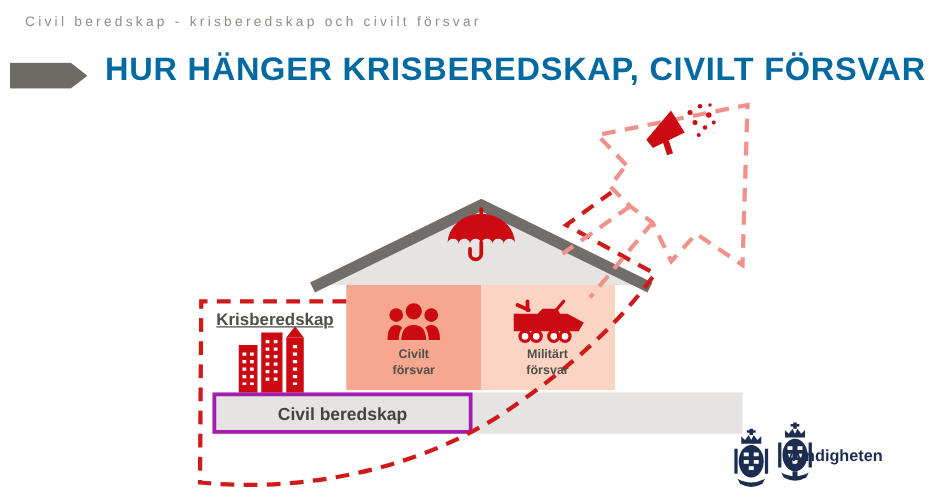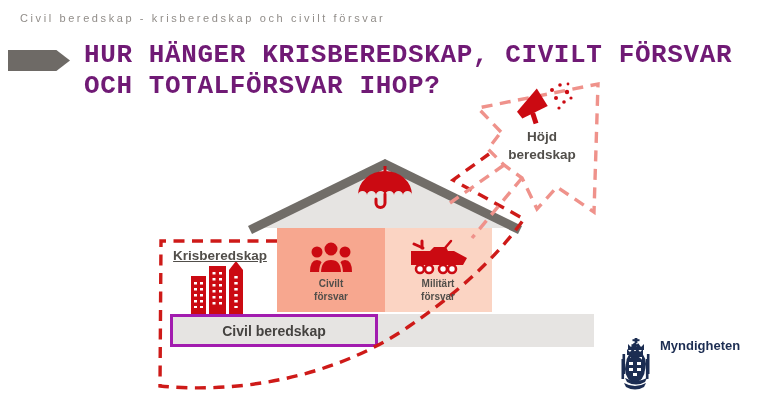--- a/index.html
+++ b/index.html
@@ -10,57 +10,56 @@
   .eyebrow{
     position:absolute;left:20px;top:12px;font-size:11px;letter-spacing:2.6px;
     color:#918d89;white-space:nowrap;
   }
   .bullet-arrow{
     position:absolute;left:8px;top:50px;width:62px;height:21px;background:#6e6a66;
     clip-path:polygon(0 0,78% 0,100% 50%,78% 100%,0 100%);
   }
   .heading{
     position:absolute;left:84px;top:40px;margin:0;width:660px;
-    font-size:26px;line-height:1.2;font-weight:bold;color:#701a75;letter-spacing:0.6px;font-family:Liberation Mono, monospace;
+    font-size:26px;line-height:1.2;font-weight:bold;color:#0369a1;letter-spacing:0.6px;
   }
   .heading span{display:block;}
   .pillar{position:absolute;top:225px;height:87px;}
   .pillar-left{left:277px;width:108px;background:#f7a78f;}
   .pillar-right{left:385px;width:107px;background:#fbd4c3;}
   .base-bar{position:absolute;left:170px;top:314px;width:424px;height:33px;background:#e6e4e2;}
   .base-box{
     position:absolute;left:170px;top:314px;width:208px;height:33px;background:#e6e4e2;
     border:3px solid #a21caf;box-sizing:border-box;display:flex;align-items:center;justify-content:center;
     font-size:14px;font-weight:bold;color:#454340;
   }
   .svg-overlay{position:absolute;left:0;top:0;pointer-events:none;}
   .lbl{position:absolute;text-align:center;font-weight:bold;color:#514e4a;}
   .lbl span{display:block;}
   .lbl-roof{left:325px;top:204px;width:120px;font-size:13px;}
   .lbl-pillar{font-size:10px;line-height:1.3;top:277px;width:100px;}
   .lbl-civilt{left:281px;}
   .lbl-militart{left:388px;}
   .lbl-kris{left:158px;top:248px;width:124px;font-size:13.5px;text-decoration:underline;}
   .lbl-hojd{left:488px;top:128px;width:108px;font-size:13.5px;line-height:1.3;}
-  .logo{position:absolute;left:618px;top:338px;display:flex;gap:8px;}
+  .logo{position:absolute;left:584px;top:338px;display:flex;align-items:center;gap:8px;}
   .logo-text{font-size:13px;font-weight:bold;color:#1c2d52;line-height:1.18;}
   .logo-text span{display:block;}
 </style>
 </head>
 <body>
 
 <div class="canvas">
 
   <div class="eyebrow">Civil beredskap - krisberedskap och civilt försvar</div>
 
   <div class="bullet-arrow"></div>
 
   <h1 class="heading">
     <span>HUR HÄNGER KRISBEREDSKAP, CIVILT FÖRSVAR</span>
-    <span>OCH TOTALFÖRSVAR IHOP?</span>
   </h1>
 
   <div class="pillar pillar-left"></div>
   <div class="pillar pillar-right"></div>
   <div class="base-bar"></div>
   <div class="base-box">
     <span>Civil beredskap</span>
   </div>
 
   <svg class="svg-overlay" width="760" height="400" viewBox="0 0 760 400">
@@ -161,24 +160,20 @@
 
   <div class="lbl lbl-pillar lbl-militart">
     <span>Militärt</span>
     <span>försvar</span>
   </div>
 
   <div class="lbl lbl-kris">
     <span>Krisberedskap</span>
   </div>
 
-  <div class="lbl lbl-hojd">
-    <span>Höjd</span>
-    <span>beredskap</span>
-  </div>
 
   <div class="logo">
     <svg width="34" height="54" viewBox="0 0 34 54">
       <use href="#"></use>
       <g transform="translate(17,29)" fill="#1c2d52">
         <path d="M -8,-12 L -8,-18 L -5,-15 L -2,-19 L 0,-15 L 2,-19 L 5,-15 L 8,-18 L 8,-12 Z"></path>
         <rect x="-1.4" y="-24" width="2.8" height="5"></rect>
         <rect x="-3.5" y="-22.8" width="7" height="2"></rect>
         <ellipse cx="0" cy="2" rx="10" ry="13"></ellipse>
         <rect x="-13.5" y="-8" width="2.6" height="20"></rect>

